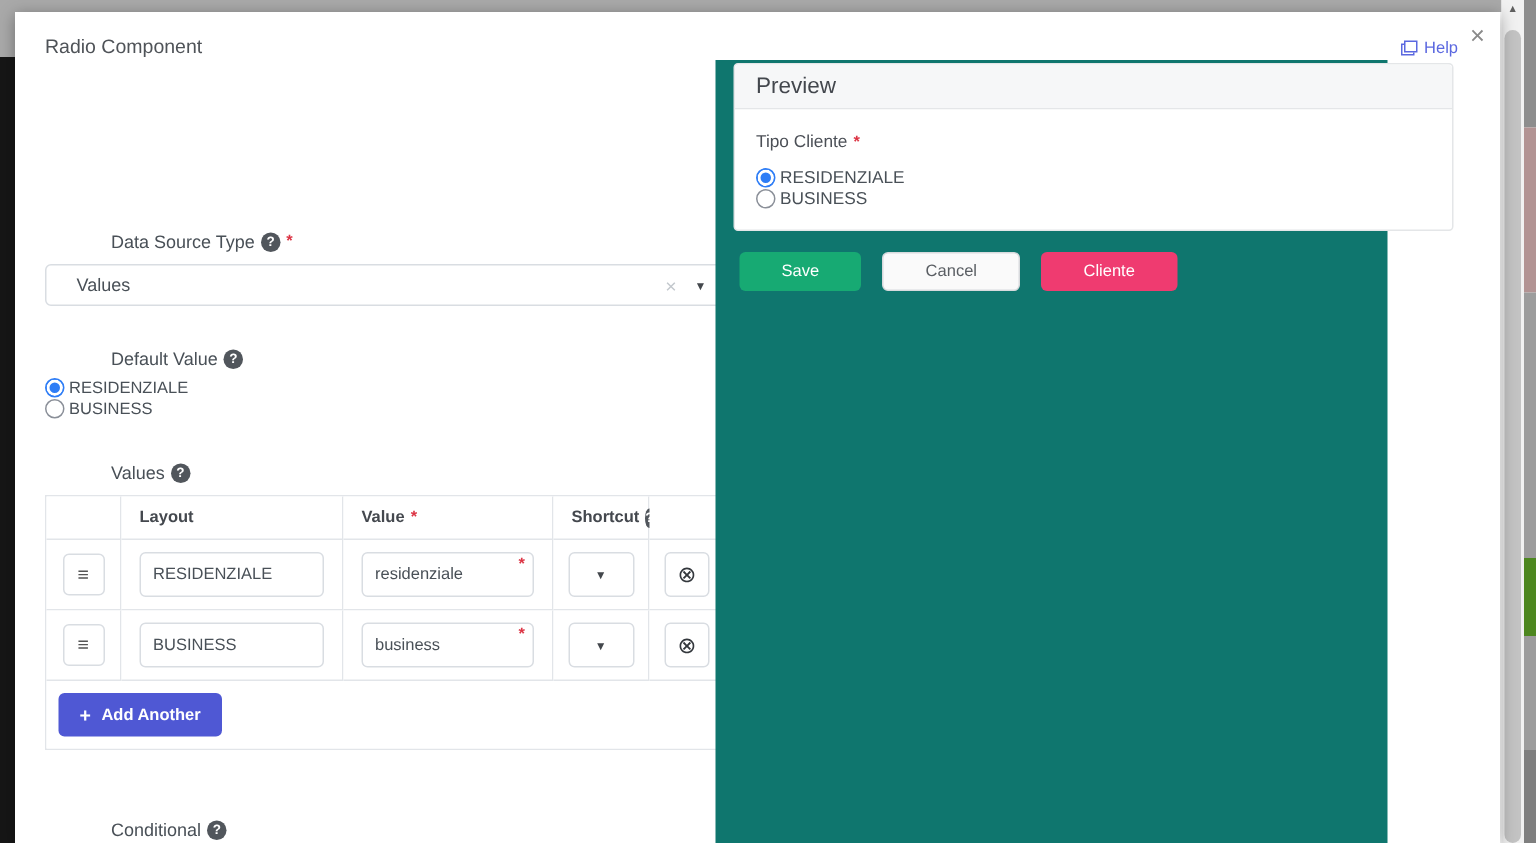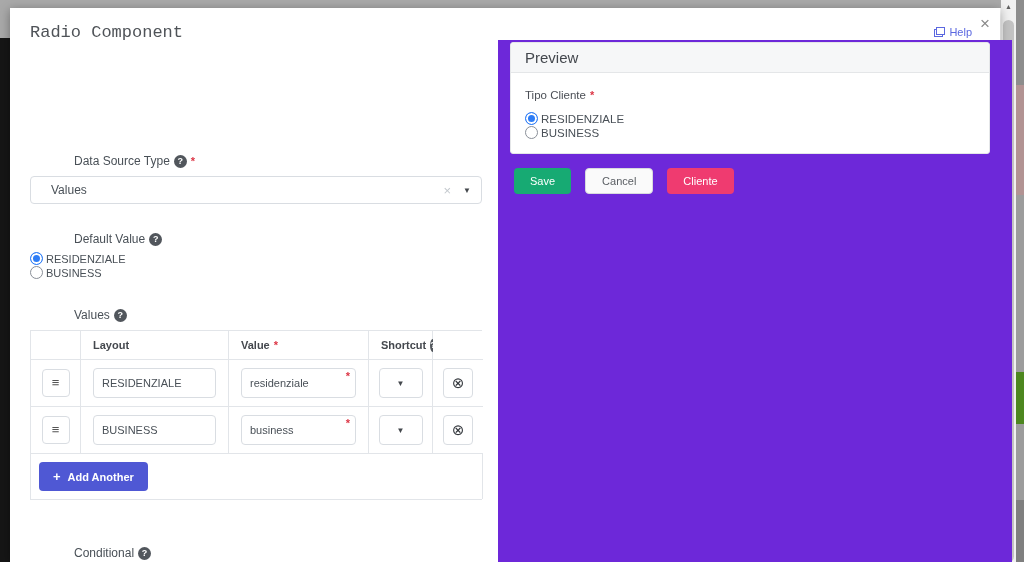--- a/index.html
+++ b/index.html
@@ -22,21 +22,21 @@
   
   .scrollbar { position:absolute; left:1001px; top:0; width:15px; height:562px; background:#f1f1f1; }
   .scroll-arrow { position:absolute; left:0; top:3px; width:15px; text-align:center;
     font-size:7px; color:#606060; cursor:default; }
   .scroll-thumb { position:absolute; left:2px; top:20px; width:11px; height:542px;
     background:#c3c3c3; border-radius:6px; }
 
   
   .modal { position:absolute; left:10px; top:8px; width:990px; height:554px; background:#ffffff;
     box-shadow:0 2px 10px rgba(0,0,0,.35); }
-  .modal-title { position:absolute; left:20px; top:15px; font-size:17px; color:#4f5358;font-family:Liberation Mono, monospace; }
+  .modal-title { position:absolute; left:20px; top:15px; font-size:13px; color:#4f5358; }
   .close-x { position:absolute; right:10px; top:6px; font-size:17px; color:#8a8a8a; cursor:pointer; }
   .help-link { position:absolute; right:28px; top:18px; display:flex; align-items:center; gap:4px;
     color:#5b68e0; font-size:11px; cursor:pointer; }
   .win-icon { position:relative; width:11px; height:10px; display:inline-block; }
   .win-icon:before { content:""; position:absolute; left:0; bottom:0; width:7px; height:6px;
     border:1.4px solid #5b68e0; background:#fff; }
   .win-icon:after  { content:""; position:absolute; right:0; top:0; width:7px; height:6px;
     border:1.4px solid #5b68e0; background:#fff; }
 
   
@@ -90,34 +90,34 @@
   .fcell { grid-column:1 / -1; height:45px; border-bottom:none; display:flex; align-items:center;
     padding:0 8px; background:#fff; }
   .add-btn { background:#4f58d4; color:#fff; border:none; border-radius:4px; height:29px;
     padding:0 14px; font-size:11px; font-weight:bold; display:flex; align-items:center; gap:7px;
     cursor:pointer; font-family:"Liberation Sans",sans-serif; }
   .plus { font-size:13px; font-weight:bold; }
 
   .lbl-persistent { position:absolute; left:14px; top:443px; }
 
   
-  .right-panel { position:absolute; left:488px; top:32px; width:514px; height:522px; background:#6d28d9; }
+  .right-panel { position:absolute; left:467px; top:32px; width:448px; height:522px; background:#0f766e; }
   .preview-card { position:absolute; left:12px; top:2px; width:480px; border:1px solid #e4e6e8;
     border-radius:3px; background:#fff; }
   .preview-head { height:30px; background:#f6f7f8; border-bottom:1px solid #e4e6e8;
     display:flex; align-items:center; padding:0 14px; border-radius:3px 3px 0 0; }
   .preview-title { font-size:15px; color:#43474d; font-weight:500; }
   .preview-body { padding:16px 14px 14px 14px; }
   .pv-label { font-size:11.5px; color:#4b4f56; display:flex; gap:4px; margin-bottom:11px; }
   .pv-radios { display:flex; flex-direction:column; gap:1px; }
   .pv-radios .radio-row { font-size:11.5px; gap:3px; }
 
   .actions { position:absolute; left:16px; top:128px; display:flex; gap:14px; }
   .btn { height:26px; border-radius:4px; font-size:11px; border:none; cursor:pointer;
-    padding:0 16px; font-family:"Liberation Sans",sans-serif; }
+    padding:0 28px; font-family:"Liberation Sans",sans-serif; }
   .btn-save { background:#17aa73; color:#fff; }
   .btn-cancel { background:#fafafa; color:#5a5e63; border:1px solid #d8dadd; }
   .btn-remove { background:#ef3b70; color:#fff; }
 </style>
 </head>
 <body>
 
 <div class="top-bar"></div>
 <div class="left-strip-top"></div>
 <div class="left-strip-dark"></div>

